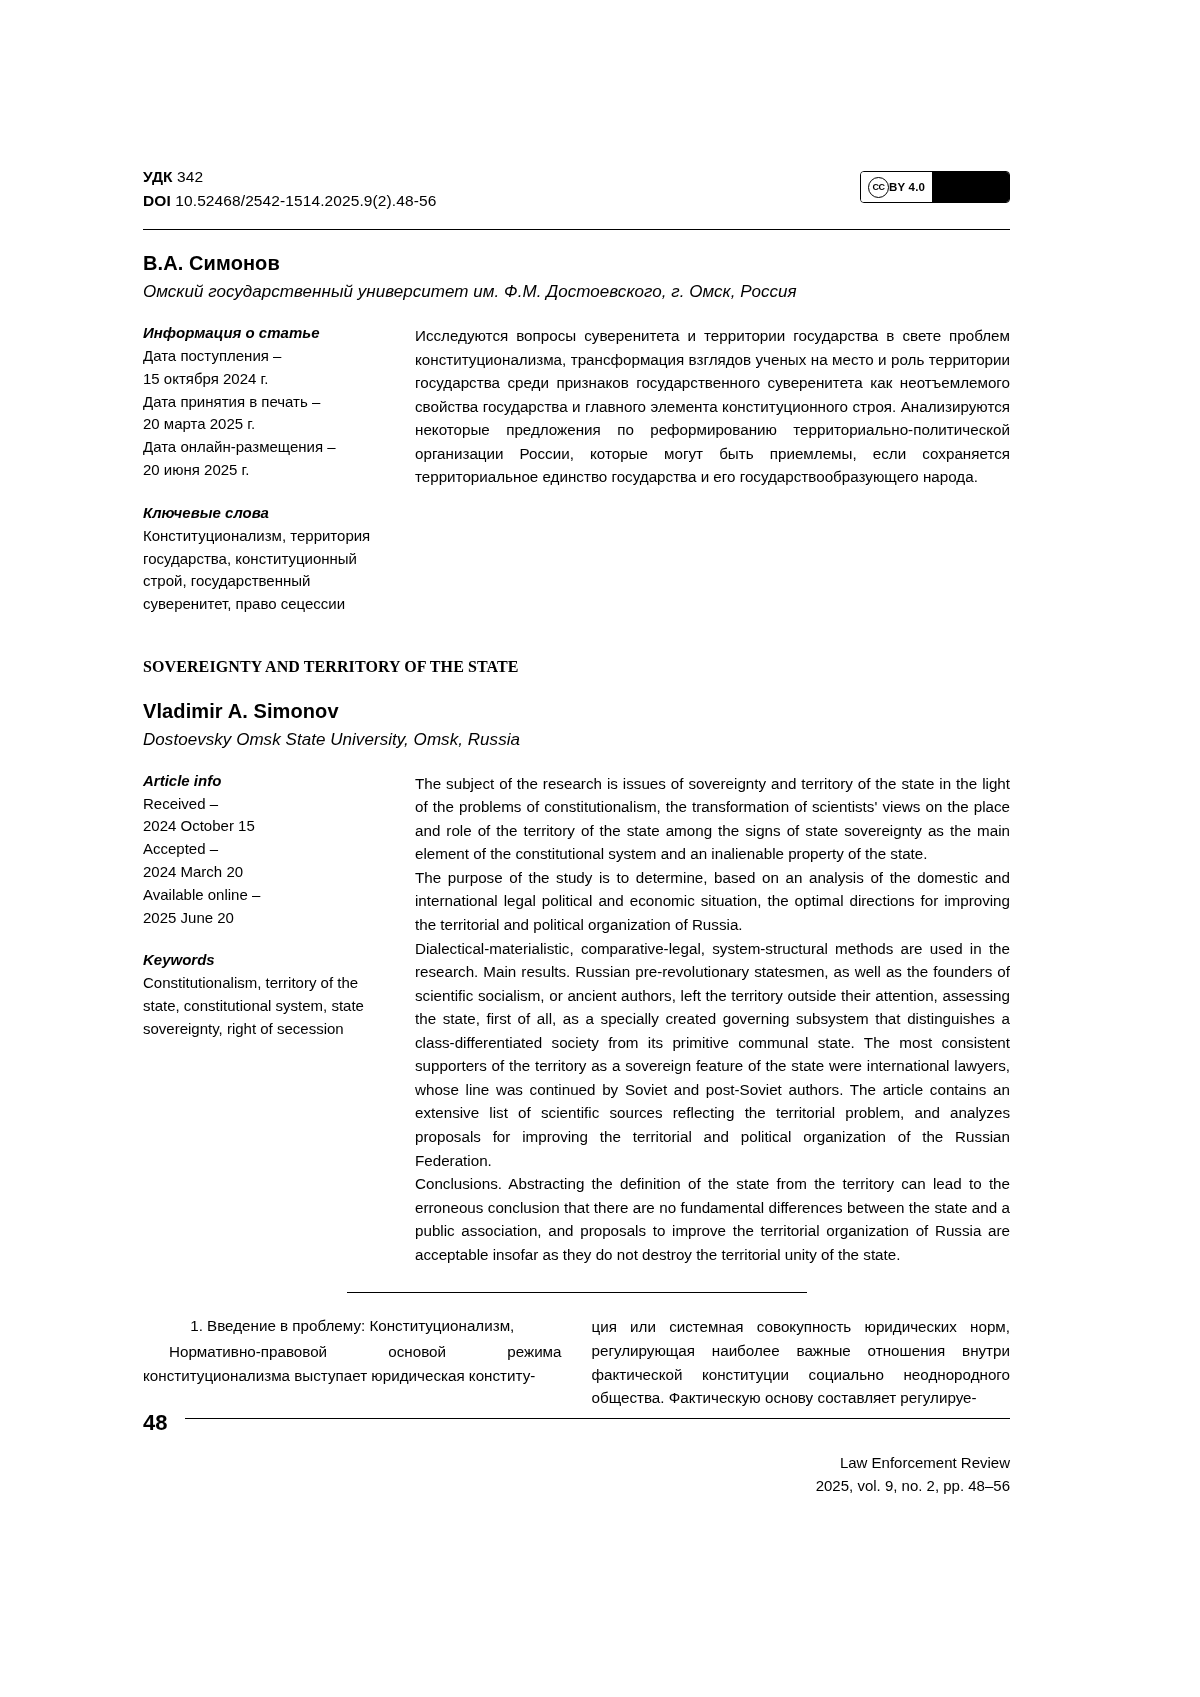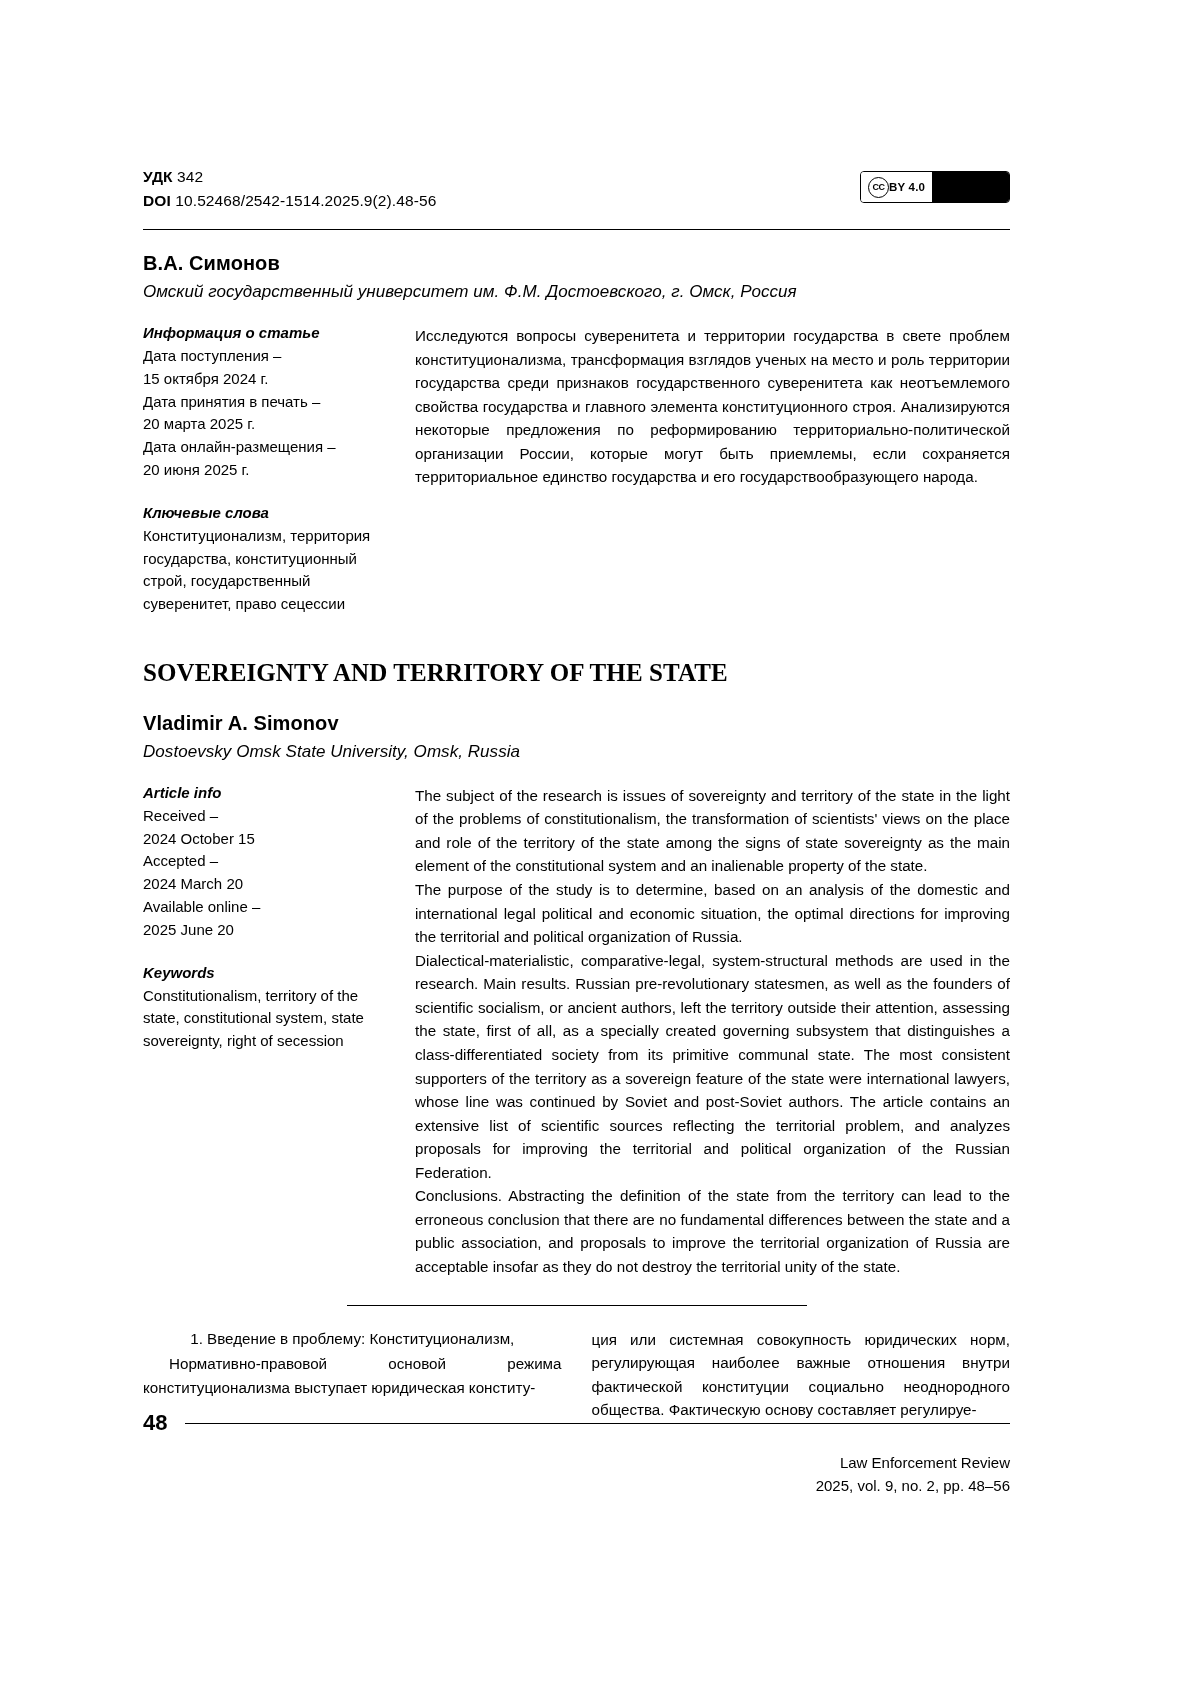--- a/index.html
+++ b/index.html
@@ -134,21 +134,21 @@
     line-height: 1.55;
     text-align: justify;
     text-justify: inter-word;
   }
 
   
   .title-en {
     margin-top: 40px;
     font-family: "Liberation Serif", serif;
     font-weight: bold;
-    font-size: 25px;
+    font-size: 16px;
     line-height: 1.35;
     letter-spacing: 0.1px;
   }
   .author-en {
     margin-top: 22px;
     font-size: 20px;
     font-weight: bold;
     letter-spacing: 0.1px;
   }
   .affil-en {
@@ -192,21 +192,21 @@
 
   
   .footer {
     position: absolute;
     left: 143px;
     right: 190px;
     bottom: 200px;
   }
   .footer-rule-row {
     display: flex;
-    align-items: center;
+    align-items: flex-start;
     gap: 18px;
   }
   .page-num {
     font-size: 22px;
     font-weight: bold;
   }
   .footer-rule {
     flex: 1;
     border: 0;
     border-top: 1.6px solid #000;

